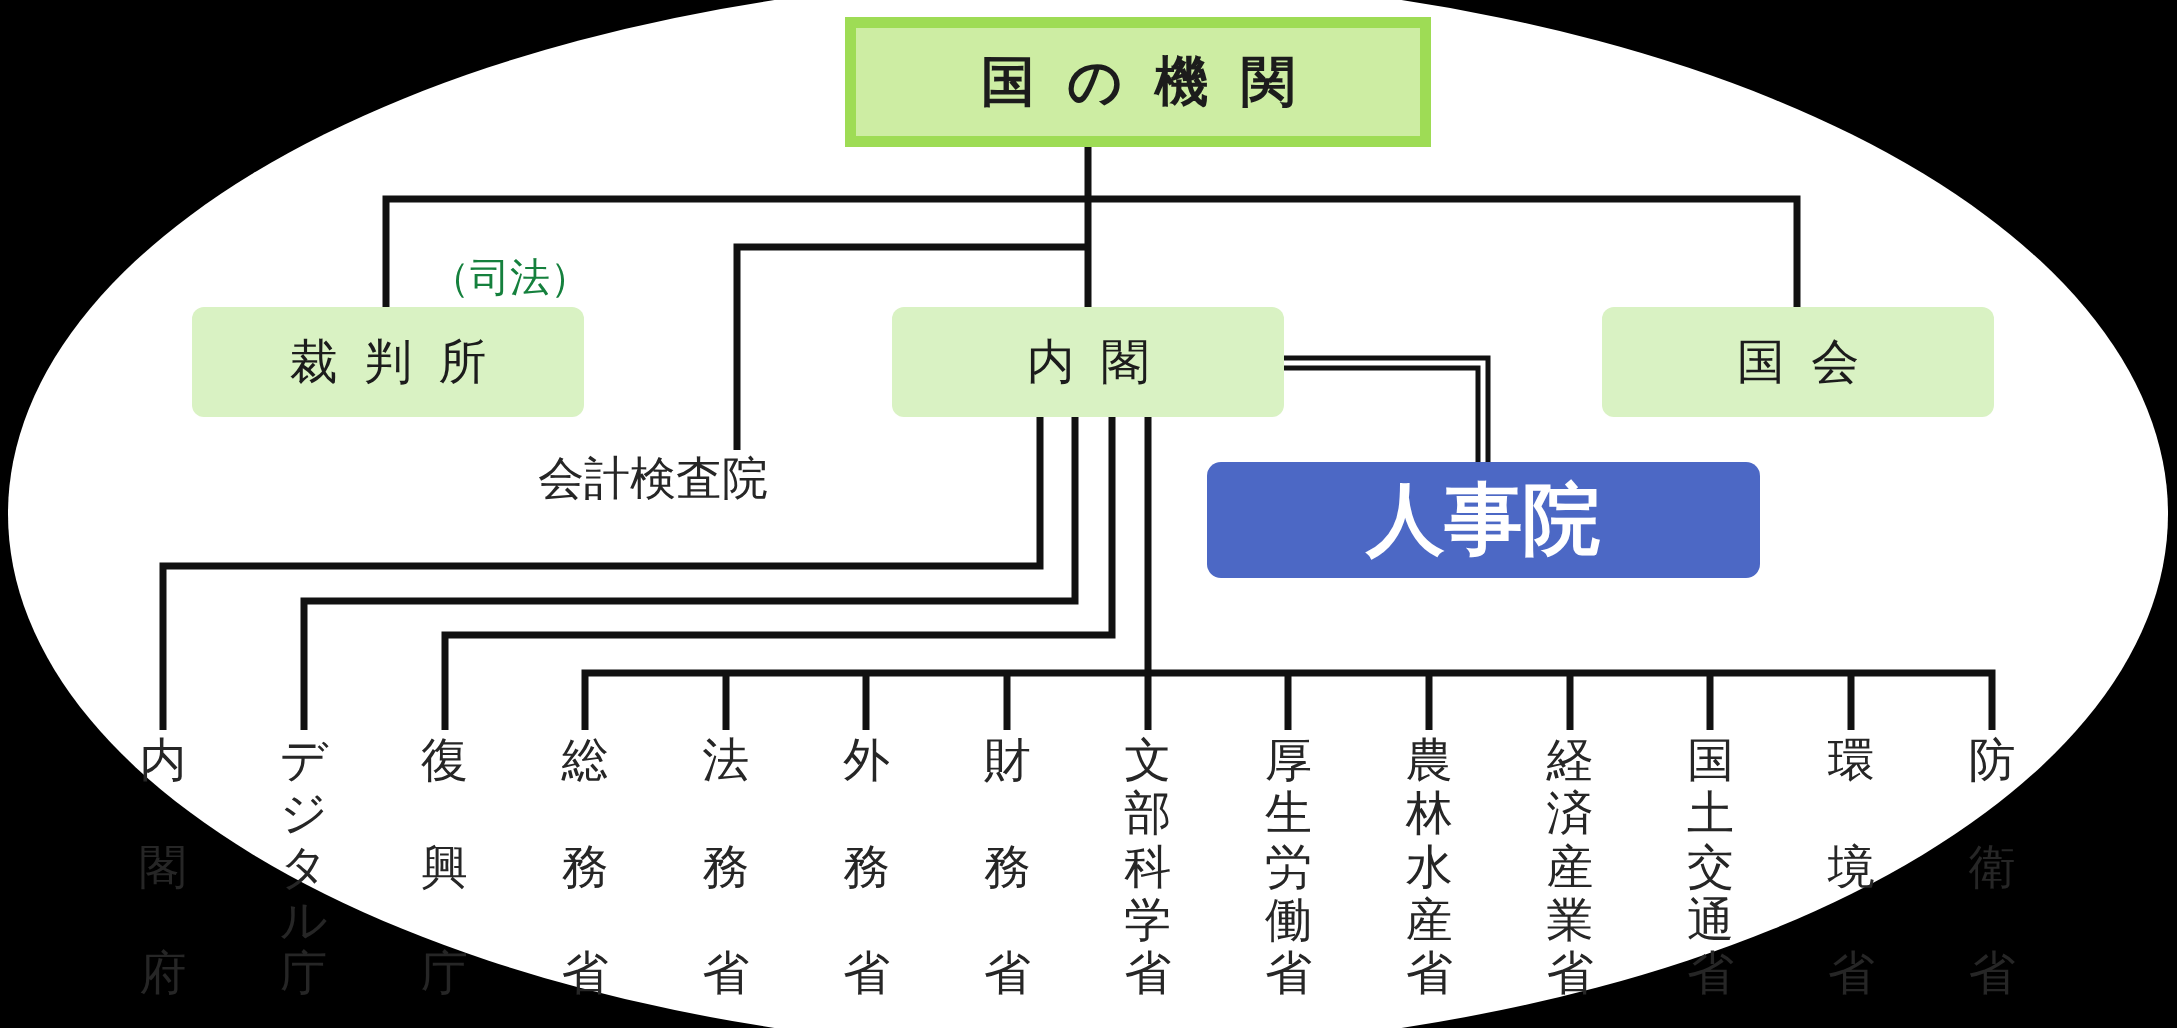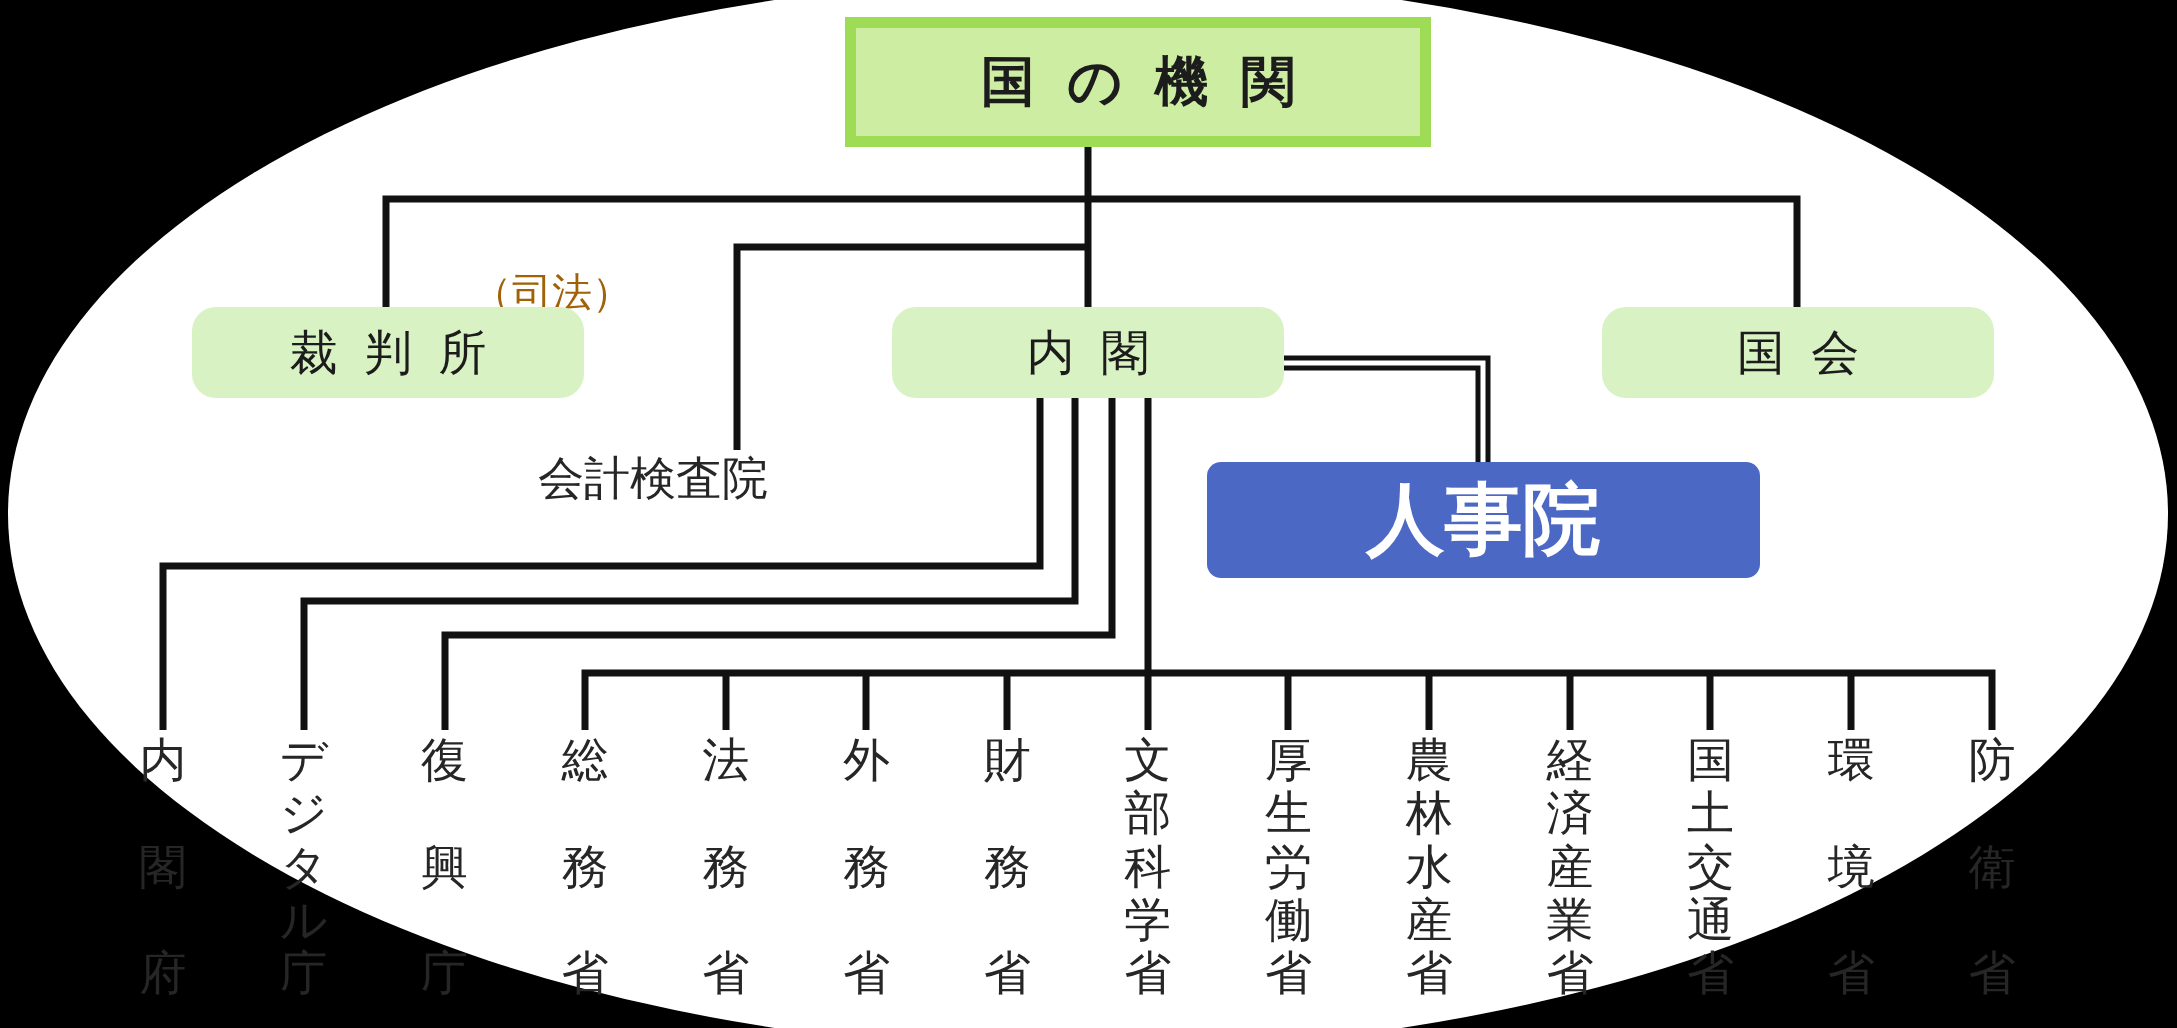--- a/index.html
+++ b/index.html
@@ -16,35 +16,35 @@
   }
   .title-box{
     left:797px;top:17px;width:586px;height:130px;
     background:var(--box_fill_light,#cdeda3);
     border:11px solid var(--box_border_green,#9edc55);
     font-size:54px;font-weight:600;letter-spacing:.6em;padding-left:.6em;
     color:#1c1c1c;
     margin-left:48px;
   }
   .green-box{
-    width:392px;height:91px;top:307px;border-radius:24px;
+    width:392px;height:110px;top:307px;border-radius:12px;
     background:var(--node_fill_green,#d9f2c3);
     font-size:48px;letter-spacing:.55em;padding-left:.55em;color:#1c1c1c;
   }
   .courts{left:192px;}
   .cabinet{left:892px;}
   .diet{left:1602px;}
   .npa-box{
     left:1207px;top:462px;width:553px;height:116px;border-radius:14px;
     background:var(--npa_blue,#4c68c5);
     color:var(--npa_text,#fff);font-size:78px;font-weight:bold;
   }
   .branch-label{
-    position:absolute;top:265px;width:240px;text-align:center;
-    font-size:40px;color:#a16207;white-space:nowrap;padding-left:42px;
+    position:absolute;top:250px;width:240px;text-align:center;
+    font-size:40px;color:#15803d;white-space:nowrap;
   }
   .lbl-judicial{left:390px;}
   .lbl-executive{left:1090px;}
   .lbl-legislative{left:1805px;}
   .audit-label{
     position:absolute;left:538px;top:448px;width:400px;text-align:left;
     font-size:46px;color:var(--text_dark,#262626);white-space:nowrap;
   }
   .ministry{
     position:absolute;top:736px;height:260px;width:70px;

